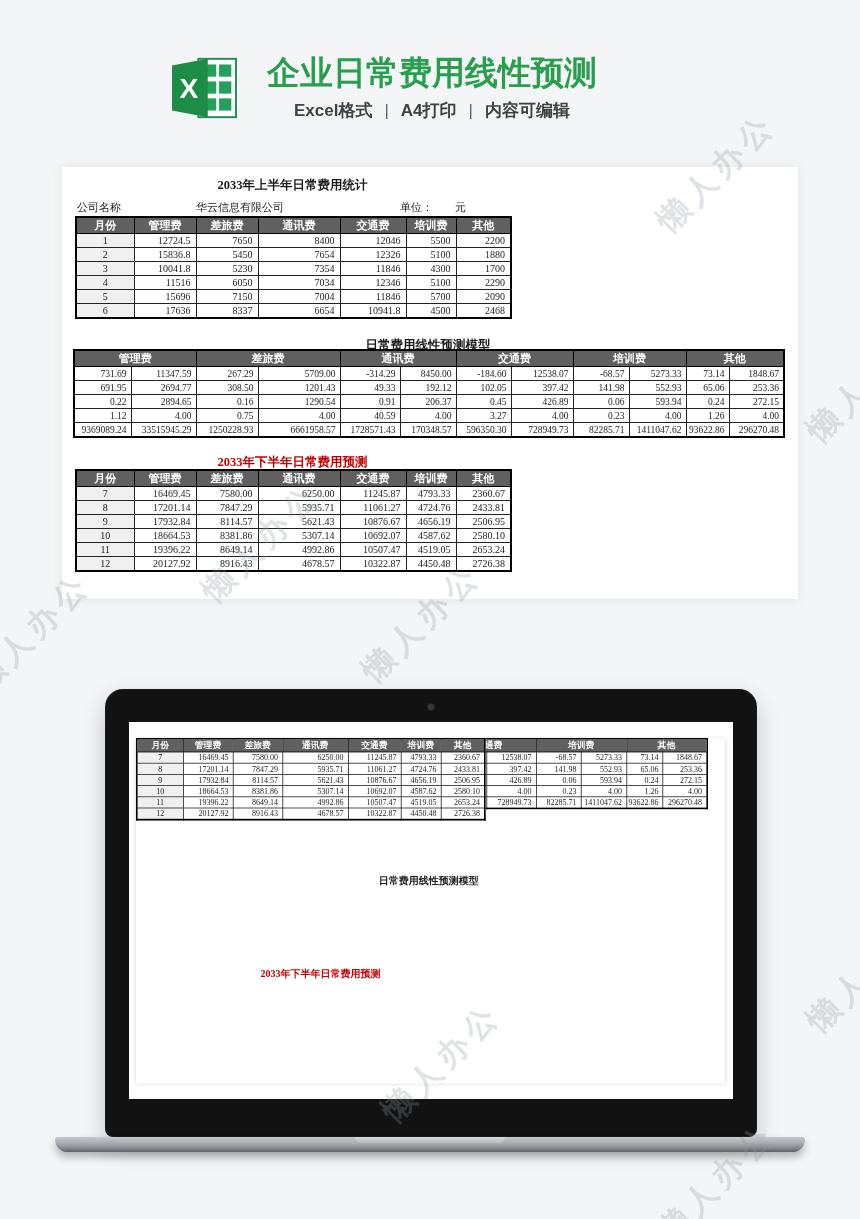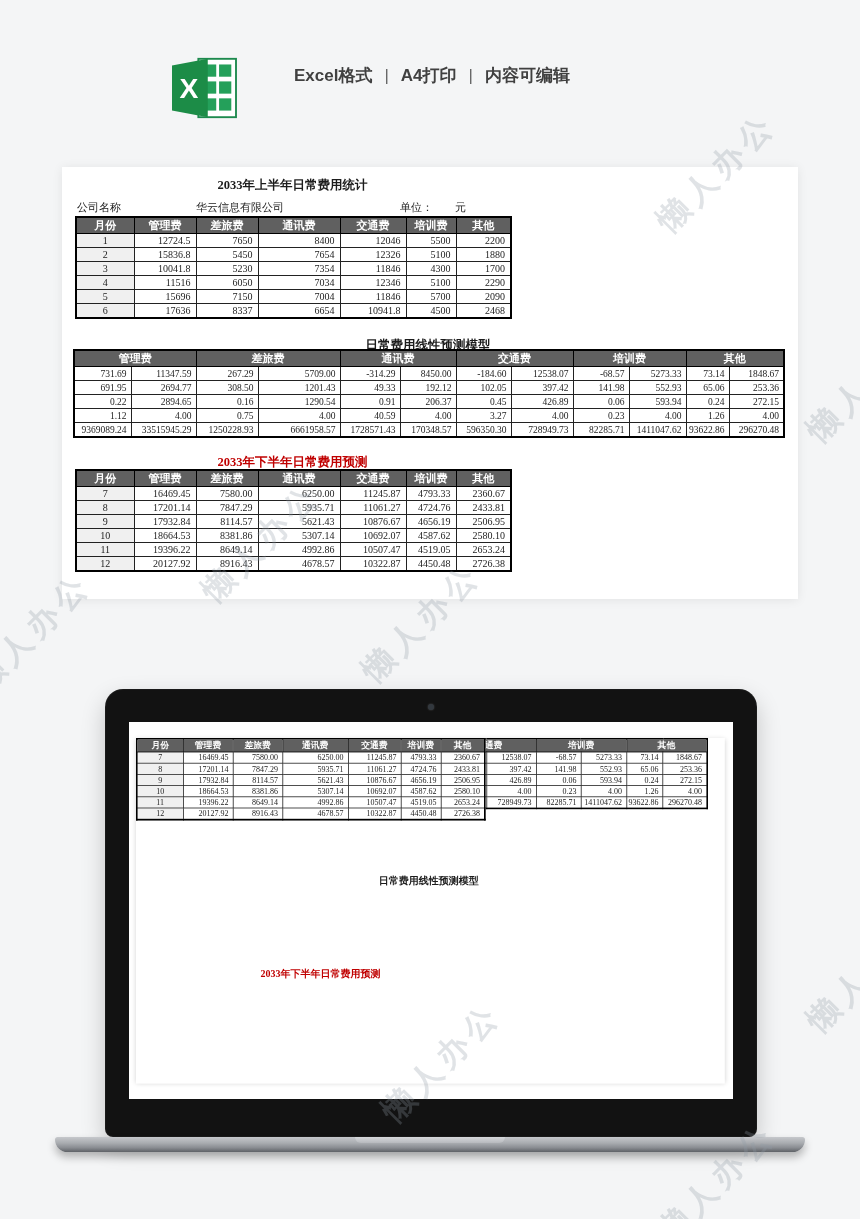--- a/index.html
+++ b/index.html
@@ -3,21 +3,21 @@
 <meta charset="utf-8">
 <style>
   html,body{margin:0;padding:0;background:#f4f5f6;}
   .page{position:relative;width:860px;height:1219px;margin:0 auto;overflow:hidden;
         background:#f4f5f6;font-family:"Liberation Sans",sans-serif;}
 
   
   .logo{position:absolute;left:170px;top:56px;width:68px;height:64px;}
   .title-block{position:absolute;left:262px;top:52px;width:340px;text-align:center;}
   .main-title{margin:0;font:700 33px/42px "Liberation Sans",sans-serif;color:#2a9e4f;white-space:nowrap;}
-  .subtitle{margin-top:13px;font:700 17px/22px "Liberation Sans",sans-serif;color:#404040;white-space:nowrap;}
+  .subtitle{margin-top:6px;font:700 17px/22px "Liberation Sans",sans-serif;color:#404040;white-space:nowrap;}
   .subtitle .sep{margin:0 12px;font-weight:400;color:#666;}
 
   
   .watermark{position:absolute;transform:rotate(-45deg);font:700 32px/34px "Liberation Serif",serif;
              letter-spacing:6px;color:rgba(145,153,164,0.28);white-space:nowrap;z-index:6;pointer-events:none;}
 
   
   .sheet{position:absolute;left:62px;top:167px;width:736px;height:432px;background:#fff;
          box-shadow:0 1px 10px rgba(0,0,0,0.08);z-index:2;
          font-family:"Liberation Serif","DejaVu Serif",serif;color:#1c1c1c;}
@@ -74,20 +74,21 @@
     <rect x="35" y="9" width="14" height="13" fill="#24a05a"></rect>
     <rect x="52" y="9" width="13" height="13" fill="#24a05a"></rect>
     <rect x="35" y="27" width="14" height="13" fill="#24a05a"></rect>
     <rect x="52" y="27" width="13" height="13" fill="#24a05a"></rect>
     <rect x="35" y="45" width="14" height="13" fill="#24a05a"></rect>
     <rect x="52" y="45" width="13" height="13" fill="#24a05a"></rect>
     <polygon points="2,10 40,3 40,65 2,58" fill="#1c8c47"></polygon>
     <text x="20" y="45" font-family="Liberation Sans, sans-serif" font-size="30" font-weight="bold" fill="#ffffff" text-anchor="middle">X</text>
   </svg>
   <div class="title-block">
+    <h1 class="main-title">企业日常费用线性预测</h1>
     <div class="subtitle">
       <span>Excel格式</span><span class="sep">|</span><span>A4打印</span><span class="sep">|</span><span>内容可编辑</span>
     </div>
   </div>
 
   <div class="sheet" id="sheet">
     <div class="sheet-title t1-title">2033年上半年日常费用统计</div>
     <div class="info-row">
       <span class="inf-c1">公司名称</span>
       <span class="inf-c2">华云信息有限公司</span>

